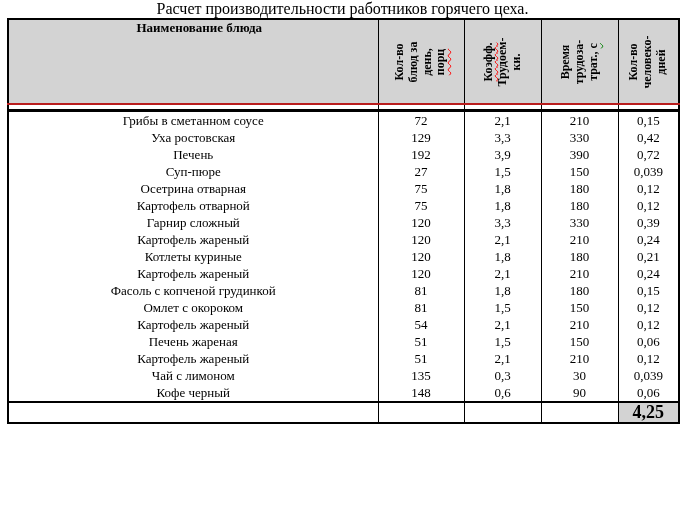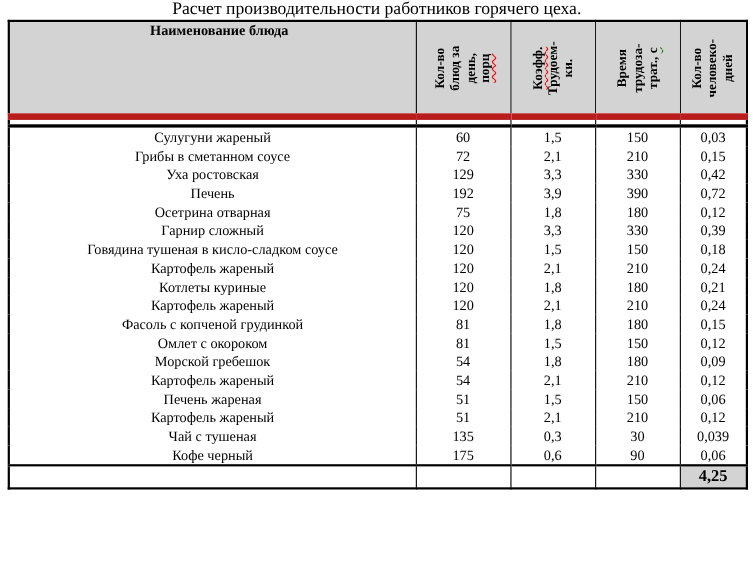--- a/index.html
+++ b/index.html
@@ -34,21 +34,21 @@
   table.main td, table.main th {
     padding: 0;
     overflow: hidden;
     font-size: 13px;
   }
   
   tr.hdr th {
     background: #d3d3d3;
     border-left: 1px solid #000;
     border-right: 1px solid #000;
-    border-bottom: 6px solid #b91c1c;
+    border-bottom: 2px solid #b91c1c;
     height: 83px;
     vertical-align: top;
     font-weight: bold;
     padding-left: 12px;
   }
   th.dish-hdr {
     font-size: 13px;
     text-align: center;
     padding-top: 2px;
   }
@@ -97,21 +97,21 @@
     height: 19px;
     line-height: 19px;
     border-top: 2px solid #000;
     border-left: 1px solid #000;
     border-right: 1px solid #000;
     text-align: center;
   }
   tr.total-row td.total-val {
     background: #d3d3d3;
     font-weight: bold;
-    font-size: 15px;
+    font-size: 18px;
   }
 </style>
 </head>
 <body>
 
 <div class="page">
 
   <div class="doc-title">Расчет производительности работников горячего цеха.</div>
 
   <table class="main">
@@ -156,27 +156,20 @@
         </th>
       </tr>
       <tr class="spacer">
         <td></td>
         <td></td>
         <td></td>
         <td></td>
         <td></td>
       </tr>
 
-      <tr class="body-row">
-    <td>Сулугуни жареный</td>
-    <td>60</td>
-    <td>1,5</td>
-    <td>150</td>
-    <td>0,03</td>
-  </tr>
         <tr class="body-row">
     <td>Грибы в сметанном соусе</td>
     <td>72</td>
     <td>2,1</td>
     <td>210</td>
     <td>0,15</td>
   </tr>
         <tr class="body-row">
     <td>Уха ростовская</td>
     <td>129</td>
@@ -185,39 +178,46 @@
     <td>0,42</td>
   </tr>
         <tr class="body-row">
     <td>Печень</td>
     <td>192</td>
     <td>3,9</td>
     <td>390</td>
     <td>0,72</td>
   </tr>
         <tr class="body-row">
+    <td>Суп-пюре</td>
+    <td>27</td>
+    <td>1,5</td>
+    <td>150</td>
+    <td>0,039</td>
+  </tr>
+        <tr class="body-row">
     <td>Осетрина отварная</td>
+    <td>75</td>
+    <td>1,8</td>
+    <td>180</td>
+    <td>0,12</td>
+  </tr>
+        <tr class="body-row">
+    <td>Картофель отварной</td>
     <td>75</td>
     <td>1,8</td>
     <td>180</td>
     <td>0,12</td>
   </tr>
         <tr class="body-row">
     <td>Гарнир сложный</td>
     <td>120</td>
     <td>3,3</td>
     <td>330</td>
     <td>0,39</td>
-  </tr>
-        <tr class="body-row">
-    <td>Говядина тушеная в кисло-сладком соусе</td>
-    <td>120</td>
-    <td>1,5</td>
-    <td>150</td>
-    <td>0,18</td>
   </tr>
         <tr class="body-row">
     <td>Картофель жареный</td>
     <td>120</td>
     <td>2,1</td>
     <td>210</td>
     <td>0,24</td>
   </tr>
         <tr class="body-row">
     <td>Котлеты куриные</td>
@@ -239,27 +239,20 @@
     <td>1,8</td>
     <td>180</td>
     <td>0,15</td>
   </tr>
         <tr class="body-row">
     <td>Омлет с окороком</td>
     <td>81</td>
     <td>1,5</td>
     <td>150</td>
     <td>0,12</td>
-  </tr>
-        <tr class="body-row">
-    <td>Морской гребешок</td>
-    <td>54</td>
-    <td>1,8</td>
-    <td>180</td>
-    <td>0,09</td>
   </tr>
         <tr class="body-row">
     <td>Картофель жареный</td>
     <td>54</td>
     <td>2,1</td>
     <td>210</td>
     <td>0,12</td>
   </tr>
         <tr class="body-row">
     <td>Печень жареная</td>
@@ -269,29 +262,29 @@
     <td>0,06</td>
   </tr>
         <tr class="body-row">
     <td>Картофель жареный</td>
     <td>51</td>
     <td>2,1</td>
     <td>210</td>
     <td>0,12</td>
   </tr>
         <tr class="body-row">
-    <td>Чай с тушеная</td>
+    <td>Чай с лимоном</td>
     <td>135</td>
     <td>0,3</td>
     <td>30</td>
     <td>0,039</td>
   </tr>
         <tr class="body-row">
     <td>Кофе черный</td>
-    <td>175</td>
+    <td>148</td>
     <td>0,6</td>
     <td>90</td>
     <td>0,06</td>
   </tr>
         <tr class="total-row">
         <td></td>
         <td></td>
         <td></td>
         <td></td>
         <td class="total-val">4,25</td>

